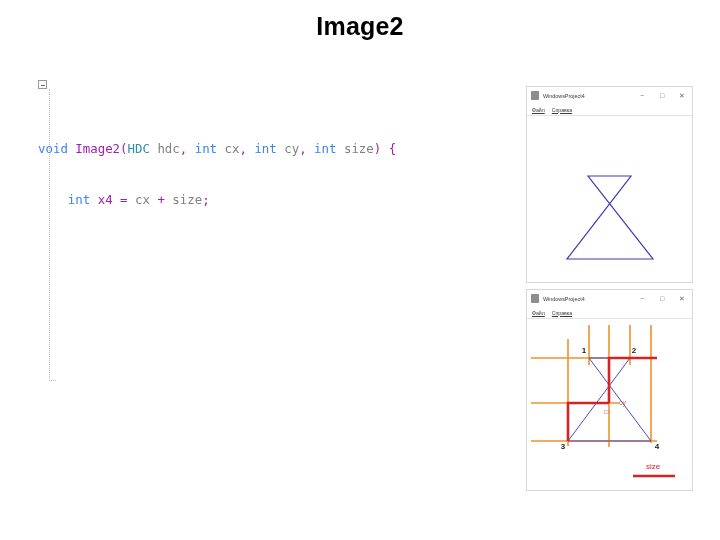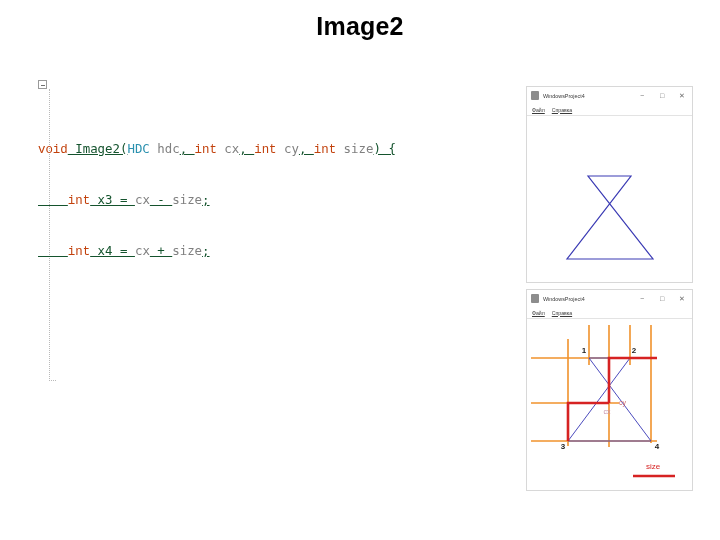--- a/index.html
+++ b/index.html
@@ -81,24 +81,24 @@
     content: "";
     position: absolute;
     left: 1.5px;
     top: 3.5px;
     width: 4px;
     height: 0;
     border-top: 1px solid #6f6f6f;
   }
 
   
-  .t-key   { color: #c2410c; font-family: Liberation Mono, monospace; }   
+  .t-key   { color: #3b82f6; }   
   .t-type  { color: #2b91af; }   
   .t-var   { color: #808080; }   
-  .t-plain { color: #14532d; text-decoration: underline; }
+  .t-plain { color: #a21caf; }
 
   
   .win {
     position: absolute;
     background: #ffffff;
     border: 1px solid #d8d8d8;
     box-sizing: border-box;
     overflow: hidden;
   }
   .win-title {
@@ -184,21 +184,20 @@
 
 <div id="slide-title">Image2</div>
 
 <div id="collapse-box"></div>
 <div id="code-guide"></div>
 <div id="code-guide-foot"></div>
 
 <div id="code-block">
   <div class="code-body">
     <span class="code-line"><span class="t-key">void</span><span class="t-plain"> Image2(</span><span class="t-type">HDC</span><span class="t-var"> hdc</span><span class="t-plain">, </span><span class="t-key">int</span><span class="t-var"> cx</span><span class="t-plain">, </span><span class="t-key">int</span><span class="t-var"> cy</span><span class="t-plain">, </span><span class="t-key">int</span><span class="t-var"> size</span><span class="t-plain">) {</span></span>
-    <span class="code-line"><span class="t-plain">    </span><span class="t-key">int</span><span class="t-plain"> x3 = </span><span class="t-var">cx</span><span class="t-plain"> - </span><span class="t-var">size</span><span class="t-plain">;</span></span>
     <span class="code-line"><span class="t-plain">    </span><span class="t-key">int</span><span class="t-plain"> x4 = </span><span class="t-var">cx</span><span class="t-plain"> + </span><span class="t-var">size</span><span class="t-plain">;</span></span>
     
     
     
     
     
     
     
     
     

